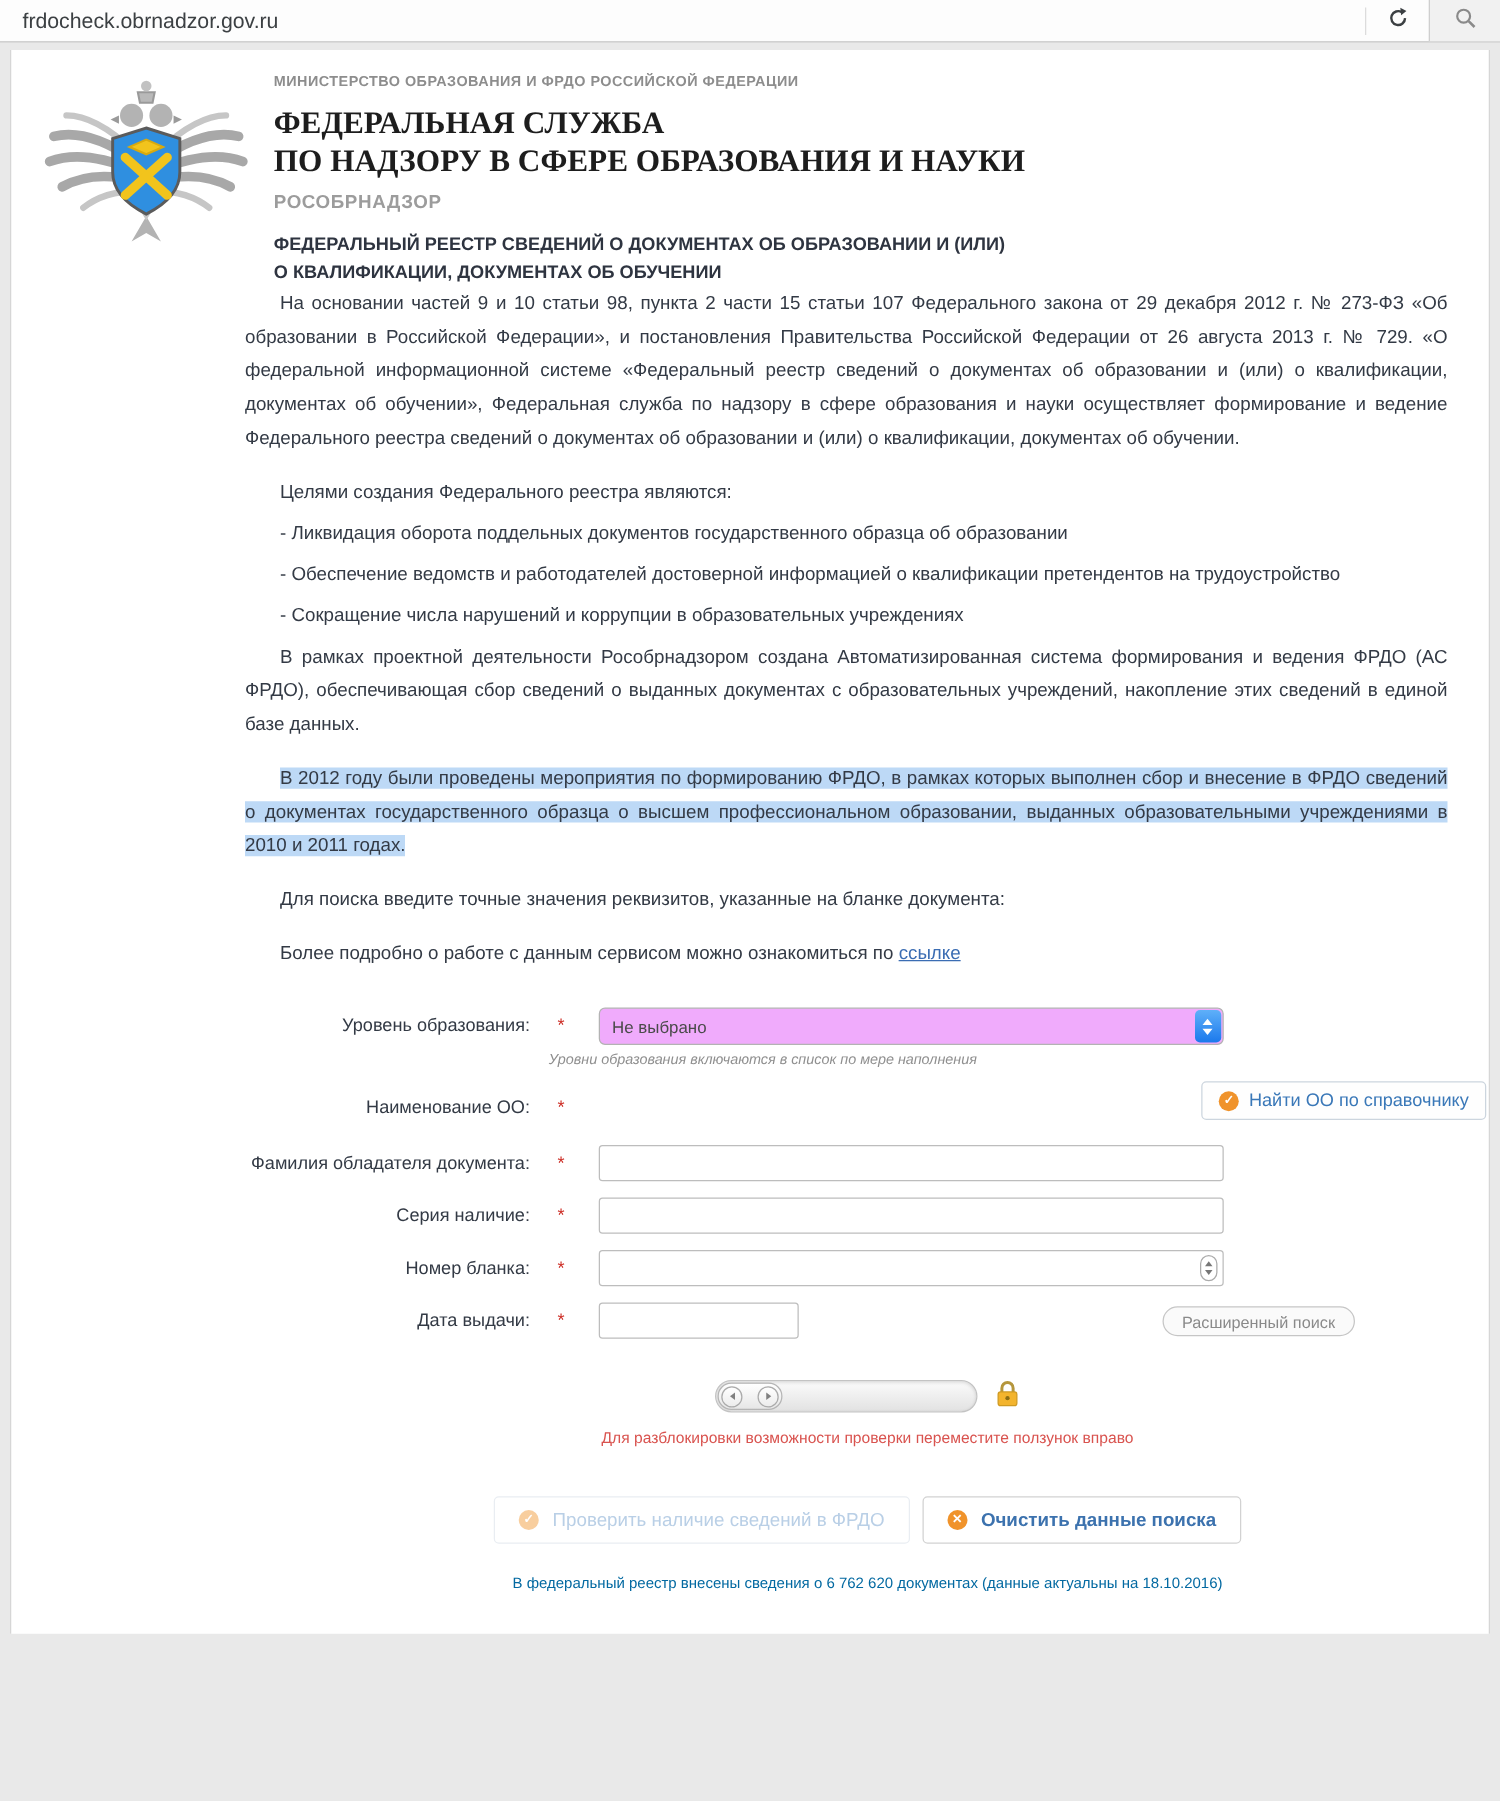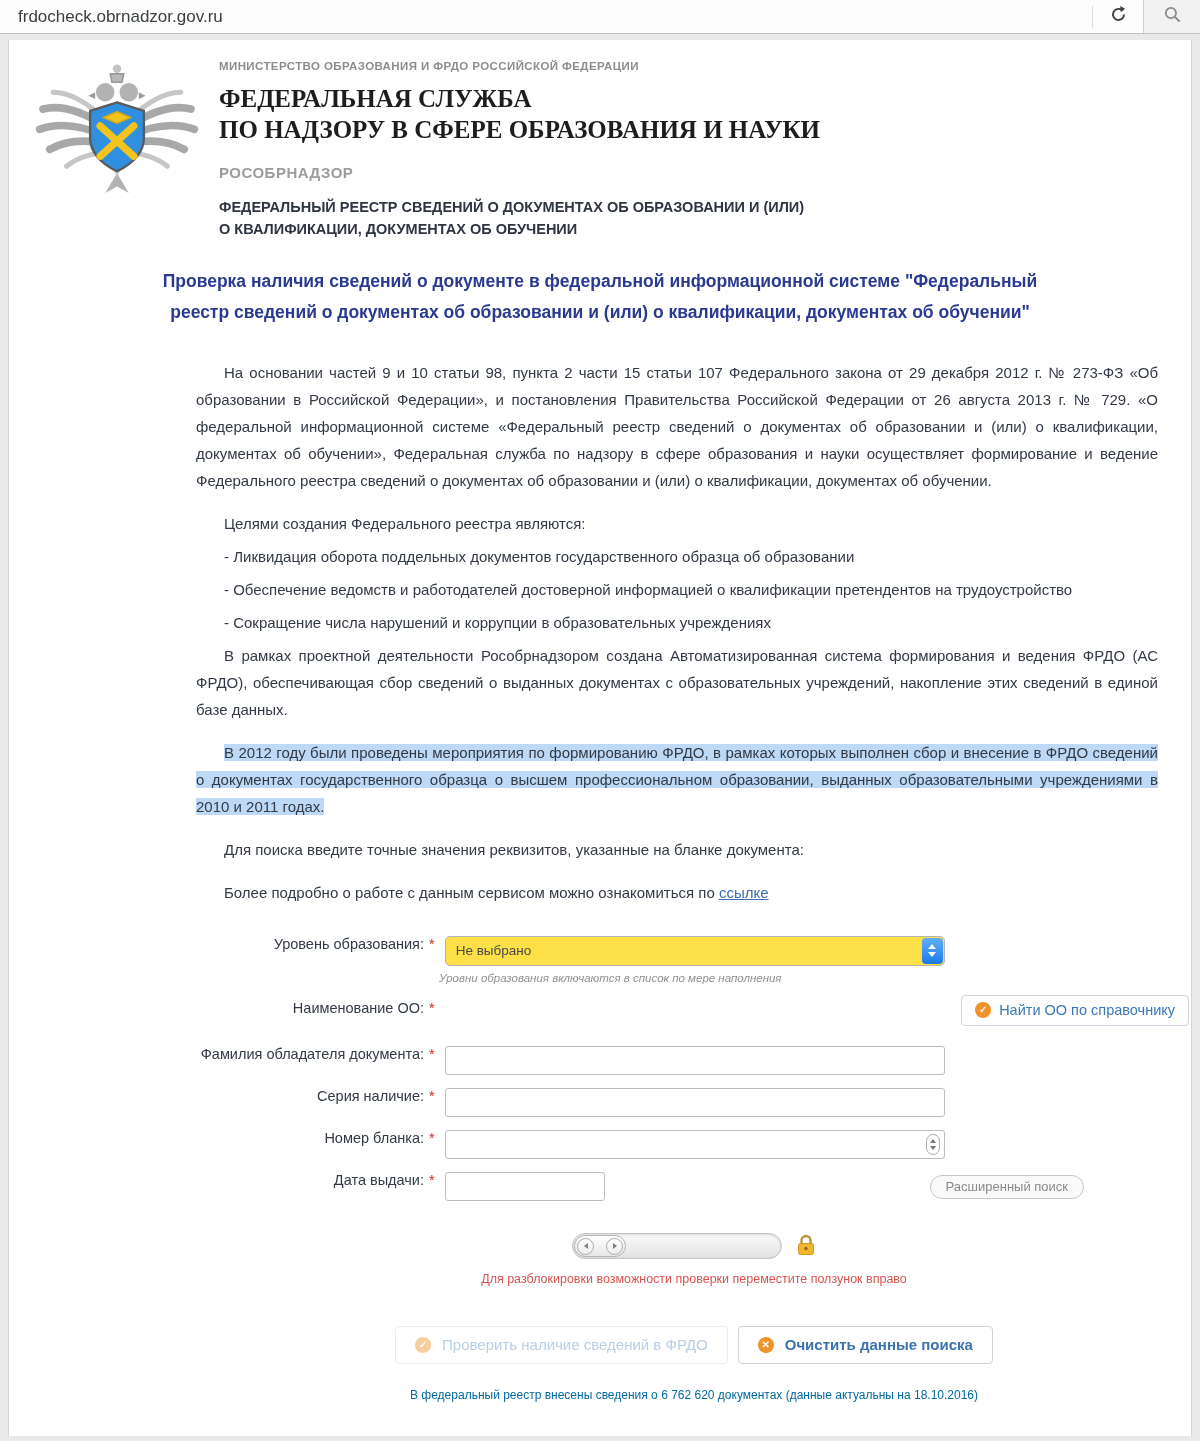--- a/index.html
+++ b/index.html
@@ -25,42 +25,42 @@
     margin:6px 8px 0 8px; background:#fff;
     border-left:1px solid #d6d6d6; border-right:1px solid #d6d6d6;
     padding-bottom:34px;
   }
   
   .site-header{ display:flex; padding:12px 0 0 24px; }
   .logo-box{ width:168px; flex:0 0 168px; }
   .header-text{ margin-left:18px; padding-top:8px; }
   .ministry-line{ font-size:11.5px; font-weight:bold; color:#8d8d8d; letter-spacing:.4px; }
   .service-name{ font-family:"Liberation Serif", serif; font-weight:bold; font-size:25px; color:#1d1d1d; line-height:1.25; margin-top:11px; }
-  .agency-name{ font-size:15px; font-weight:bold; color:#9c9c9c; letter-spacing:.5px; margin-top:18px; }
+  .agency-name{ font-size:15px; font-weight:bold; color:#9c9c9c; letter-spacing:.5px; margin-top:7px; }
   .registry-name{ font-size:14.5px; font-weight:bold; color:#2e3440; line-height:1.55; margin-top:15px; }
   
   .main-title{
     text-align:center; color:#2b3990; font-weight:bold;
     font-size:17.5px; line-height:1.72; max-width:900px;
     margin:26px auto 32px auto;
   }
   
   .content-col{ width:962px; margin-left:187px; }
   .para{ font-size:15px; line-height:27px; text-align:justify; text-indent:28px; color:#333a45; margin:0 0 16px 0; }
   .goal{ margin-bottom:6px; }
   .hl{ background:#bdd9f6; }
   .link{ color:#3b6db3; text-decoration:underline; cursor:pointer; }
   
   .doc-form{ margin:30px 0 0 187px; width:996px; }
-  .frow{ display:flex; margin-bottom:13px; position:relative; }
+  .frow{ display:flex; align-items:center; margin-bottom:13px; position:relative;gap:17px; }
   .flabel{ width:228px; text-align:right; font-size:14.5px; color:#333a45; flex:0 0 228px; }
   .req{ color:#cc2a22; margin:0 10px 0 5px; font-size:14.5px; }
   .select-box{
     width:500px; height:30px; border:1px solid #b3b3b3; border-radius:5px;
-    background:#fde047; position:relative; display:flex; align-items:center; cursor:pointer;
+    background:#f0abfc; position:relative; display:flex; align-items:center; cursor:pointer;
   }
   .select-value{ font-size:13.5px; color:#4a4a4a; margin-left:10px; }
   .select-stepper{
     position:absolute; right:1px; top:1px; width:21px; height:26px; border-radius:4px;
     background:linear-gradient(#5fb0f9,#1b79ec);
     display:flex; flex-direction:column; align-items:center; justify-content:center; gap:3px;
   }
   .chev-up{ width:0; height:0; border-left:4px solid transparent; border-right:4px solid transparent; border-bottom:5px solid #fff; }
   .chev-down{ width:0; height:0; border-left:4px solid transparent; border-right:4px solid transparent; border-top:5px solid #fff; }
   .help-row{ margin:-7px 0 16px 243px; font-size:11.5px; color:#8f8f8f;font-style:italic; }
@@ -198,21 +198,20 @@
         <div>ПО НАДЗОРУ В СФЕРЕ ОБРАЗОВАНИЯ И НАУКИ</div>
       </div>
       <div class="agency-name">РОСОБРНАДЗОР</div>
       <div class="registry-name">
         <div>ФЕДЕРАЛЬНЫЙ РЕЕСТР СВЕДЕНИЙ О ДОКУМЕНТАХ ОБ ОБРАЗОВАНИИ И (ИЛИ)</div>
         <div>О КВАЛИФИКАЦИИ, ДОКУМЕНТАХ ОБ ОБУЧЕНИИ</div>
       </div>
     </div>
   </div>
 
-  <div class="main-title">Проверка наличия сведений о документе в федеральной информационной системе "Федеральный реестр сведений о документах об образовании и (или) о квалификации, документах об обучении"</div>
 
   <div class="content-col">
     <p class="para">На основании частей 9 и 10 статьи 98, пункта 2 части 15 статьи 107 Федерального закона от 29 декабря 2012 г. № 273-ФЗ «Об образовании в Российской Федерации», и постановления Правительства Российской Федерации от 26 августа 2013 г. № 729. «О федеральной информационной системе «Федеральный реестр сведений о документах об образовании и (или) о квалификации, документах об обучении», Федеральная служба по надзору в сфере образования и науки осуществляет формирование и ведение Федерального реестра сведений о документах об образовании и (или) о квалификации, документах об обучении.</p>
     <p class="para goal">Целями создания Федерального реестра являются:</p>
     <p class="para goal">- Ликвидация оборота поддельных документов государственного образца об образовании</p>
     <p class="para goal">- Обеспечение ведомств и работодателей достоверной информацией о квалификации претендентов на трудоустройство</p>
     <p class="para goal">- Сокращение числа нарушений и коррупции в образовательных учреждениях</p>
     <p class="para">В рамках проектной деятельности Рособрнадзором создана Автоматизированная система формирования и ведения ФРДО (АС ФРДО), обеспечивающая сбор сведений о выданных документах с образовательных учреждений, накопление этих сведений в единой базе данных.</p>
     <p class="para"><span class="hl">В 2012 году были проведены мероприятия по формированию ФРДО, в рамках которых выполнен сбор и внесение в ФРДО сведений о документах государственного образца о высшем профессиональном образовании, выданных образовательными учреждениями в 2010 и 2011 годах.</span></p>
     <p class="para">Для поиска введите точные значения реквизитов, указанные на бланке документа:</p>

